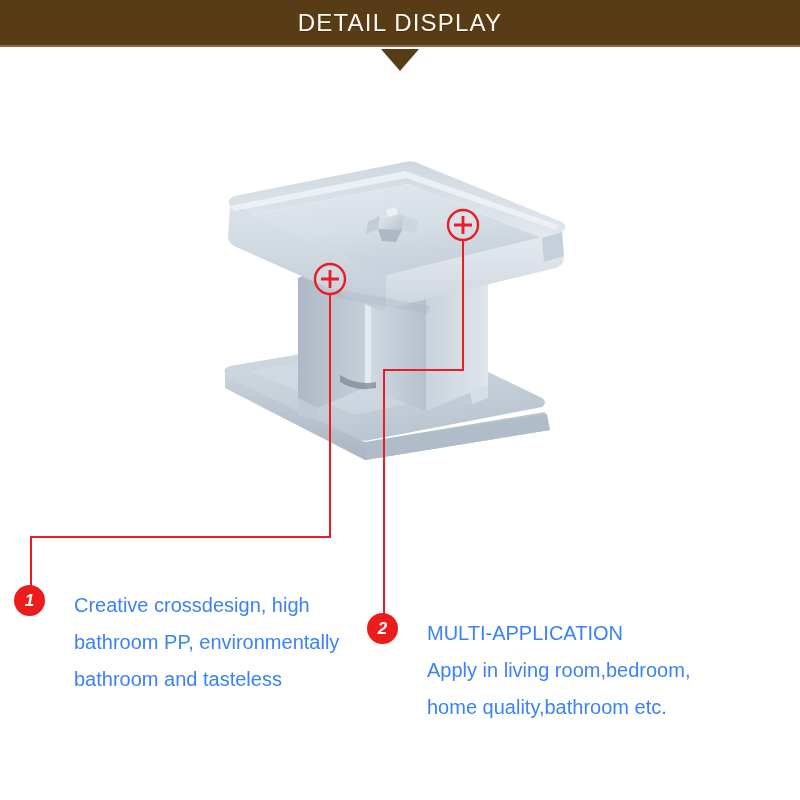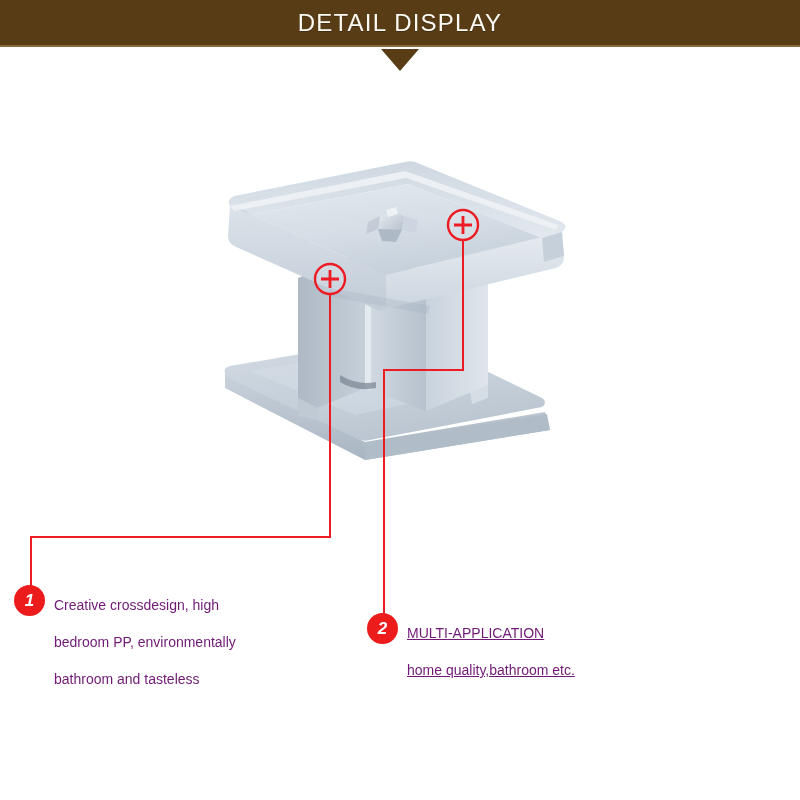--- a/index.html
+++ b/index.html
@@ -93,30 +93,30 @@
     background: #ec1c1c;
     color: #ffffff;
     font-size: 17px;
     font-style: italic;
     font-weight: bold;
     line-height: 31px;
     text-align: center;
     font-family: "Liberation Sans", sans-serif;
   }
   .callout-body {
-    margin-left: 40px;
-    color: #701a75;
-    font-size: 14px;
+    margin-left: 60px;
+    color: #3b82f6;
+    font-size: 20px;
     line-height: 37px;
     font-family: "Liberation Sans", sans-serif;
     white-space: nowrap;
   }
   .callout-body .line { display: block; }
   .callout-1 .callout-body { padding-top: 2px; }
-  .callout-2 .callout-body { padding-top: 2px; text-decoration: underline; }
+  .callout-2 .callout-body { padding-top: 2px; }
 </style>
 </head>
 <body>
 
 <div id="page">
 
   <div class="banner">
     <div class="banner-title">DETAIL DISPLAY</div>
   </div>
   <div class="banner-arrow"></div>
@@ -239,26 +239,27 @@
     <g>
       <circle cx="463" cy="225" r="15" fill="#ffffff" fill-opacity="0.12" stroke="#ED1C24" stroke-width="2.4"></circle>
       <path d="M463,216 L463,234 M454,225 L472,225" stroke="#ED1C24" stroke-width="2.8" stroke-linecap="butt"></path>
     </g>
   </svg>
 
   <div class="callout callout-1">
     <div class="badge">1</div>
     <div class="callout-body">
       <span class="line">Creative crossdesign, high</span>
-      <span class="line">bedroom PP, environmentally</span>
+      <span class="line">bathroom PP, environmentally</span>
       <span class="line">bathroom and tasteless</span>
     </div>
   </div>
 
   <div class="callout callout-2">
     <div class="badge">2</div>
     <div class="callout-body">
       <span class="line">MULTI-APPLICATION</span>
+      <span class="line">Apply in living room,bedroom,</span>
       <span class="line">home quality,bathroom etc.</span>
     </div>
   </div>
 
 </div>
 
 </body></html>

